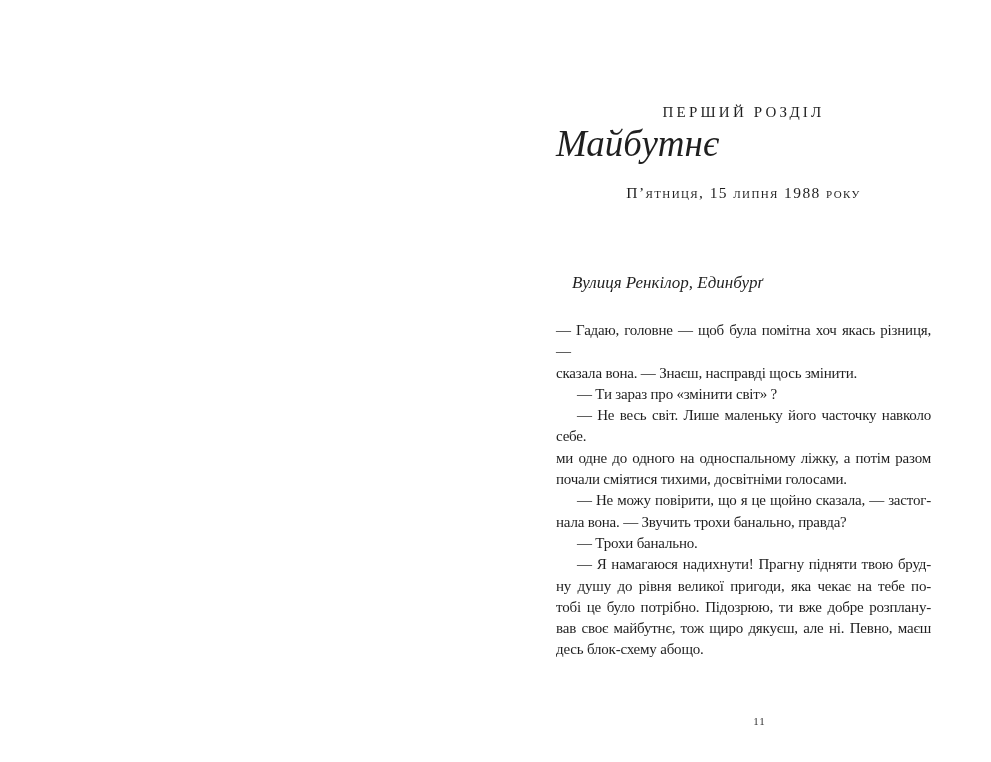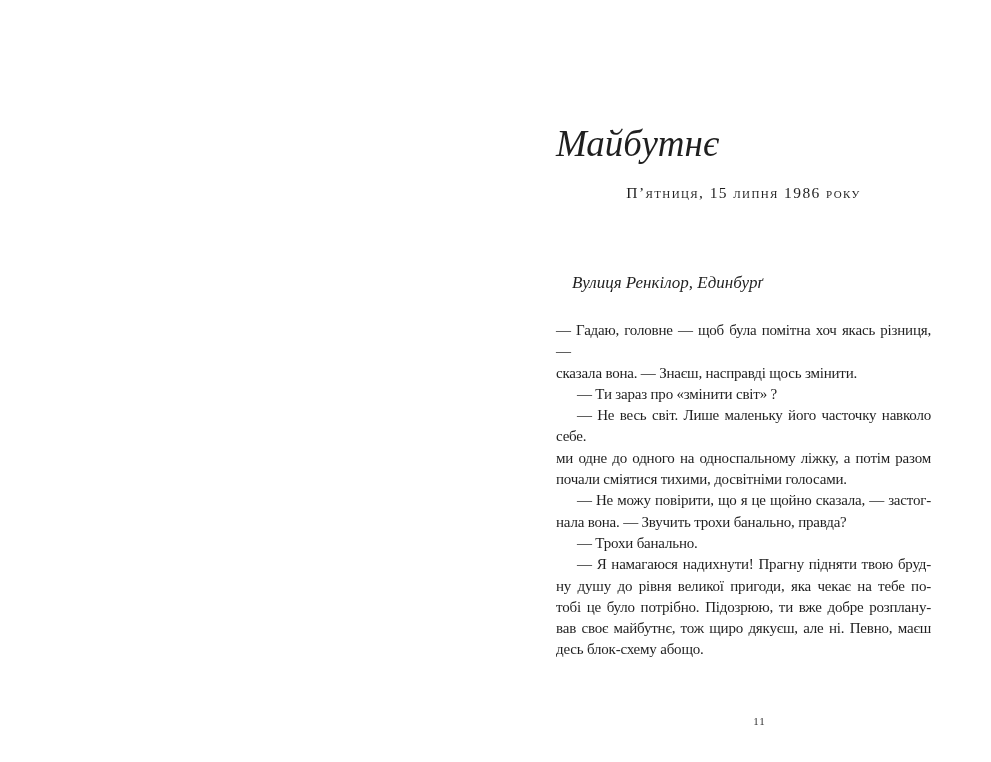--- a/index.html
+++ b/index.html
@@ -101,22 +101,23 @@
     line-height: 14px;
     letter-spacing: 1px;
     color: var(--pagenum, #333333);
   }
 </style>
 </head>
 <body>
 
 <div class="canvas">
   <div class="page-right">
+    <div class="chapter-label">ПЕРШИЙ РОЗДІЛ</div>
     <div class="chapter-title">Майбутнє</div>
-    <div class="chapter-date">П’ятниця, 15 липня 1986 року</div>
+    <div class="chapter-date">П’ятниця, 15 липня 1988 року</div>
     <div class="location-line">Вулиця Ренкілор, Единбурґ</div>
     <div class="body-text">
         <div class="line">— Гадаю, головне — щоб була помітна хоч якась різниця, —</div>
         <div class="line last">сказала вона. — Знаєш, насправді щось змінити.</div>
         <div class="line last indent">— Ти зараз про «змінити світ» ?</div>
         <div class="line indent">— Не весь світ. Лише маленьку його часточку навколо</div>
         <div class="line last">себе.</div>
         <div class="line">ми одне до одного на односпальному ліжку, а потім разом</div>
         <div class="line last">почали сміятися тихими, досвітніми голосами.</div>
         <div class="line indent">— Не можу повірити, що я це щойно сказала, — застог-</div>

